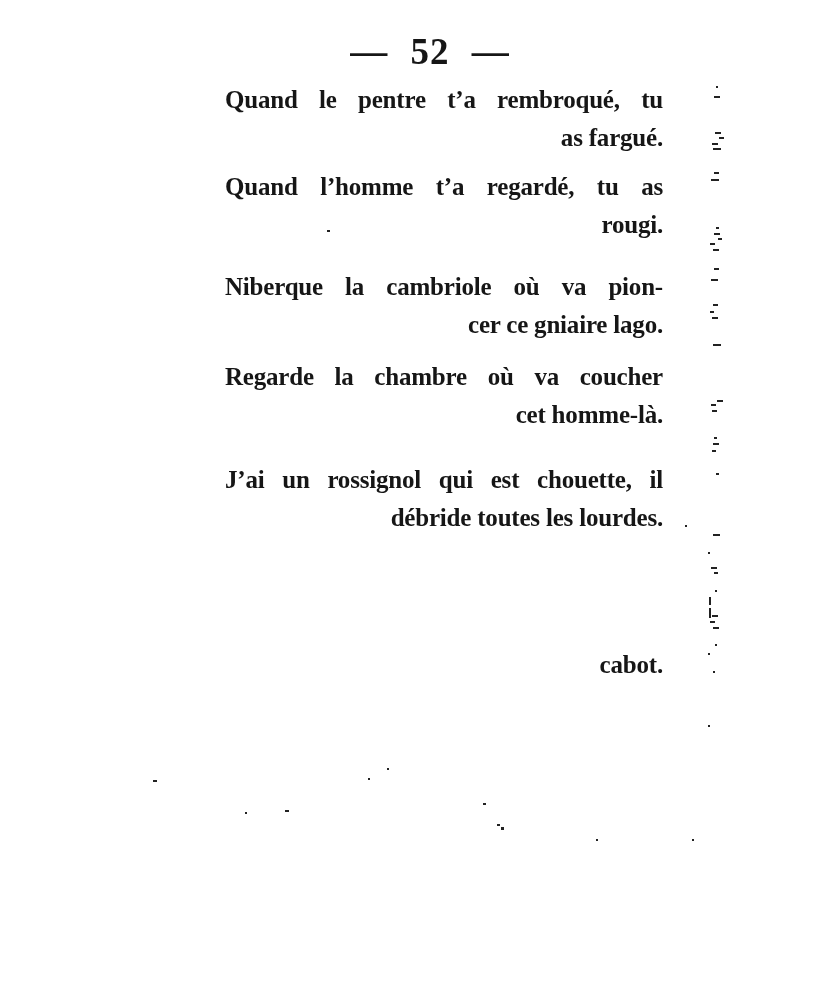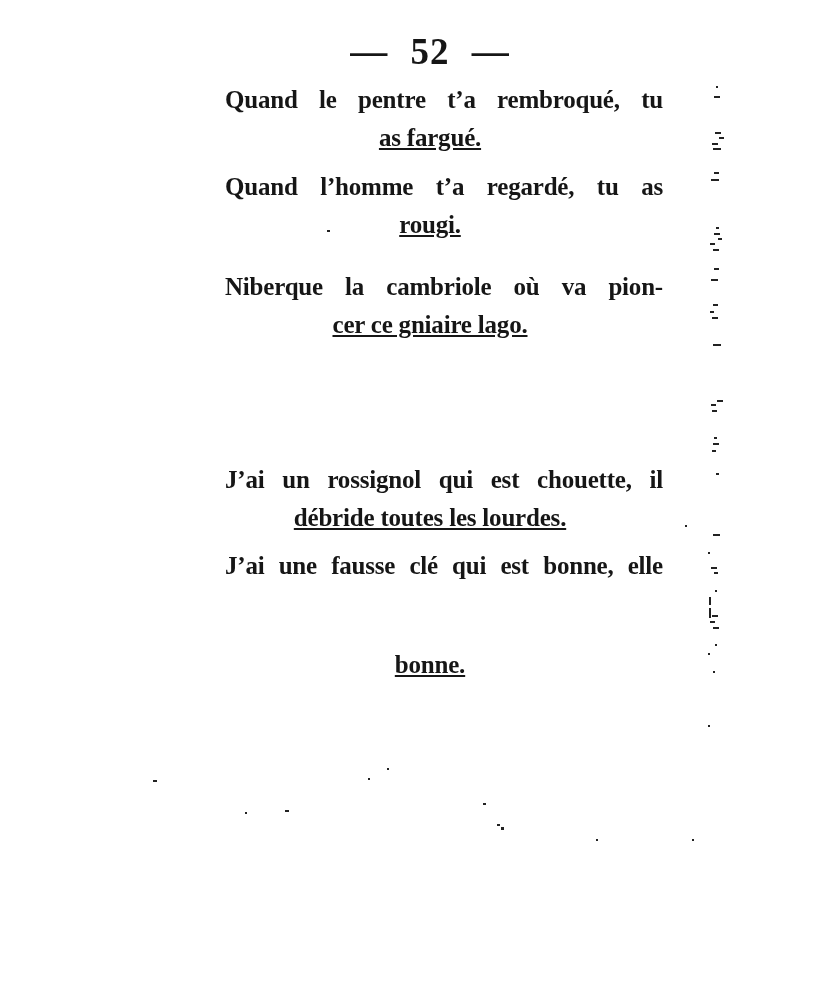--- a/index.html
+++ b/index.html
@@ -39,21 +39,21 @@
     letter-spacing: -0.2px;
   }
   .para .line { display: block; }
   .para .line-first {
     padding-left: 28px;
     text-align: justify;
     text-align-last: justify;
     -moz-text-align-last: justify;
     white-space: nowrap;
   }
-  .para .line-rest { text-align: center; text-decoration: underline; }
+  .para .line-rest { text-align: right; }
   .p0 { top: 81px; }
   .p1 { top: 168px; }
   .p2 { top: 268px; }
   .p3 { top: 358px; }
   .p4 { top: 461px; }
   .p5 { top: 547px; }
   .p6 { top: 646px; }
   .artifact {
     position: absolute;
     background: #222222;
@@ -74,32 +74,35 @@
   <div class="para p1">
     <span class="line line-first">Quand l’homme t’a regardé, tu as</span>
     <span class="line line-rest">rougi.</span>
   </div>
 
   <div class="para p2">
     <span class="line line-first">Niberque la cambriole où va pion-</span>
     <span class="line line-rest">cer ce gniaire lago.</span>
   </div>
 
+  <div class="para p3">
+    <span class="line line-first">Regarde la chambre où va coucher</span>
+    <span class="line line-rest">cet homme-là.</span>
+  </div>
 
   <div class="para p4">
     <span class="line line-first">J’ai un rossignol qui est chouette, il</span>
     <span class="line line-rest">débride toutes les lourdes.</span>
   </div>
 
   <div class="para p5">
-    <span class="line line-first">J’ai une fausse clé qui est bonne, elle</span>
   </div>
 
   <div class="para p6">
-    <span class="line line-rest">bonne.</span>
+    <span class="line line-rest">cabot.</span>
   </div>
 
   <div id="artifact-layer">
       <div class="artifact" style="left: 716px; top: 86px; width: 2px; height: 2px;"></div>
       <div class="artifact" style="left: 714px; top: 96px; width: 6px; height: 2px;"></div>
       <div class="artifact" style="left: 715px; top: 132px; width: 6px; height: 2px;"></div>
       <div class="artifact" style="left: 719px; top: 137px; width: 5px; height: 2px;"></div>
       <div class="artifact" style="left: 712px; top: 143px; width: 6px; height: 2px;"></div>
       <div class="artifact" style="left: 713px; top: 148px; width: 8px; height: 2px;"></div>
       <div class="artifact" style="left: 714px; top: 172px; width: 5px; height: 2px;"></div>

